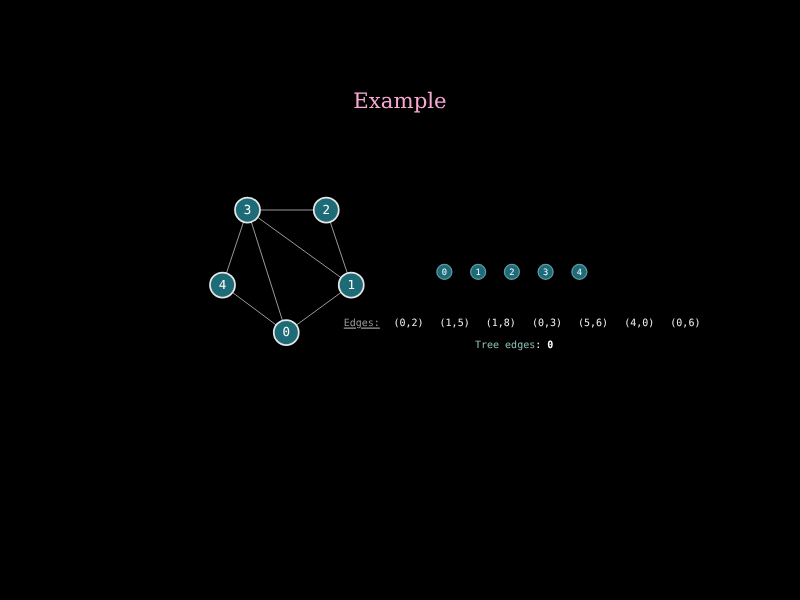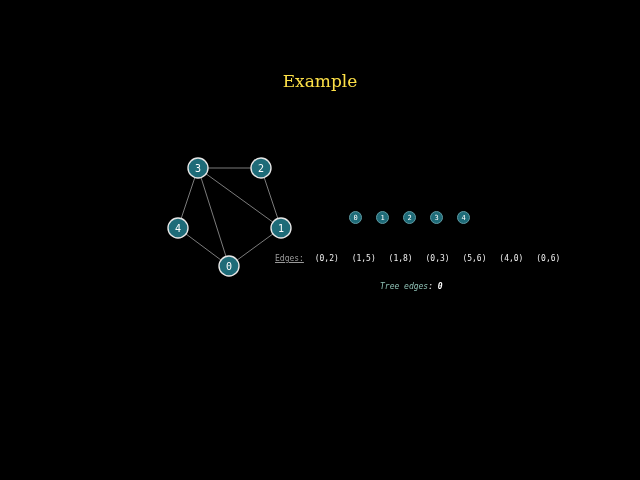--- a/index.html
+++ b/index.html
@@ -1,33 +1,33 @@
 <!DOCTYPE html>
 <html><head>
   <meta charset="utf-8">
   <style>
     html, body { margin: 0; padding: 0; background: #000; }
     body { width: 640px; height: 480px; position: relative; overflow: hidden; }
     .title {
       position: absolute; left: 0; width: 640px; top: 71px;
-      text-align: center; color: #fde047;
+      text-align: center; color: #f9a8d4;
       font-family: "DejaVu Serif", "Liberation Serif", serif; font-size: 17px;
     }
     svg.graph { position: absolute; left: 0; top: 0; }
     .node-circle { fill: #1e6b78; stroke: #e6e6e6; stroke-width: 1.4; }
     .node-label { fill: #ffffff; font-family: "DejaVu Sans Mono", monospace; font-size: 10px; text-anchor: middle; dominant-baseline: central; }
     .edge { stroke: #9a9a9a; stroke-width: 0.8; }
     .small-node { position: absolute; width: 13px; height: 13px; border-radius: 50%;
       background: #1e6b78; border: 1px solid #5f9aa3; box-sizing: border-box;
       color: #fff; font-family: "DejaVu Sans Mono", monospace; font-size: 7px;
       display: flex; align-items: center; justify-content: center; }
     .edges-row { position: absolute; top: 254px; left: 275px; font-family: "DejaVu Sans Mono", monospace; font-size: 8px; white-space: nowrap; }
     .edges-label { color: #9a9a9a; margin-right: 6px; text-decoration: underline; }
     .edge-item { color: #f0f0f0; margin-right: 8px; }
-    .tree-row { position: absolute; top: 282px; left: 380px; font-family: "DejaVu Sans Mono", monospace; font-size: 8px; white-space: nowrap; font-style: italic; }
+    .tree-row { position: absolute; top: 271px; left: 380px; font-family: "DejaVu Sans Mono", monospace; font-size: 8px; white-space: nowrap; }
     .tree-label { color: #8fc1b5; }
     .tree-colon { color: #ffffff; }
     .tree-value { color: #ffffff; font-weight: bold; }
   </style>
 </head>
 <body>
 
 <div class="title">Example</div>
 
 <svg class="graph" width="640" height="480">

